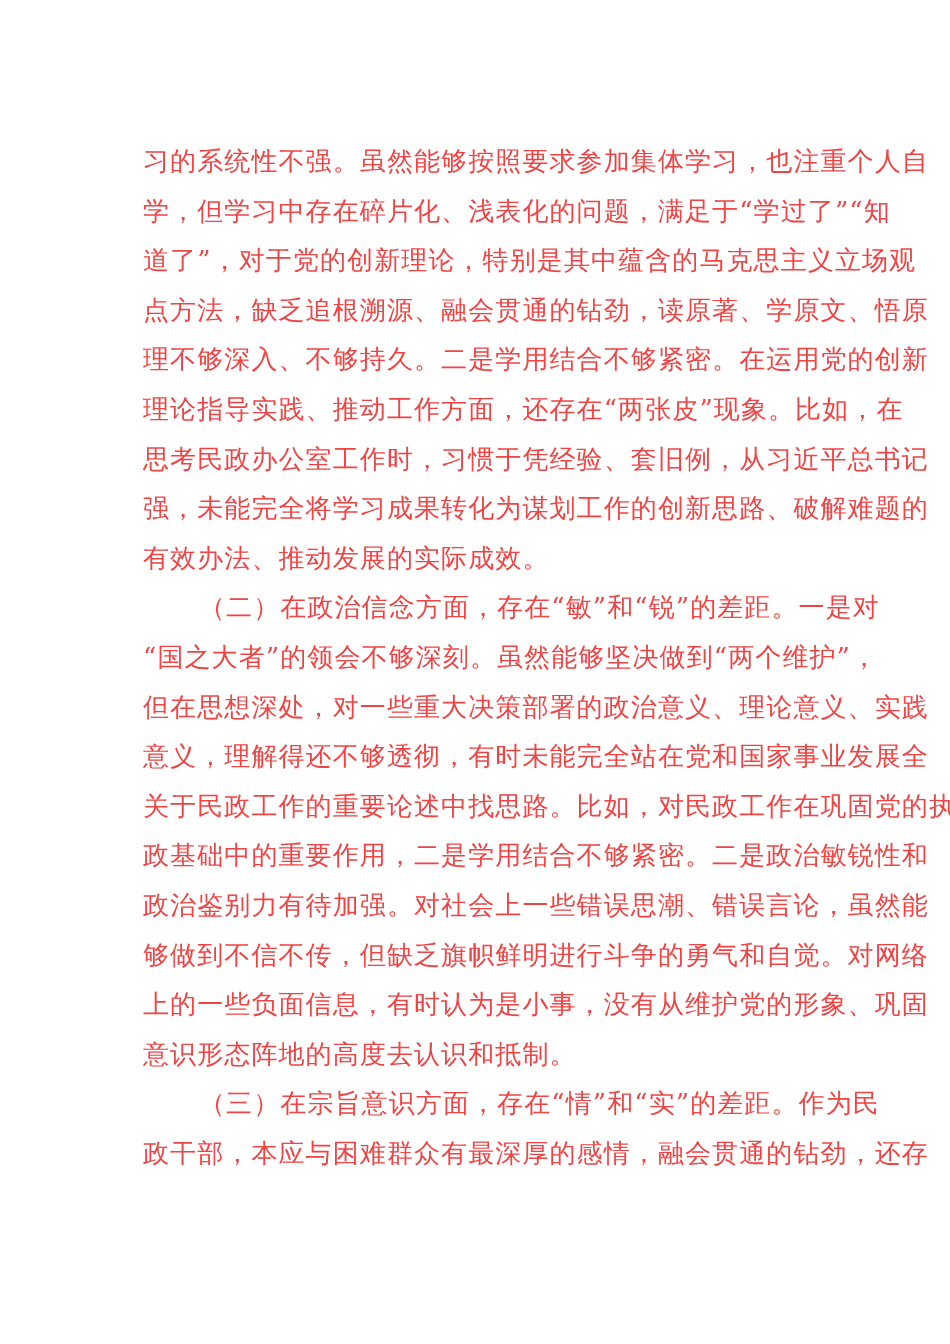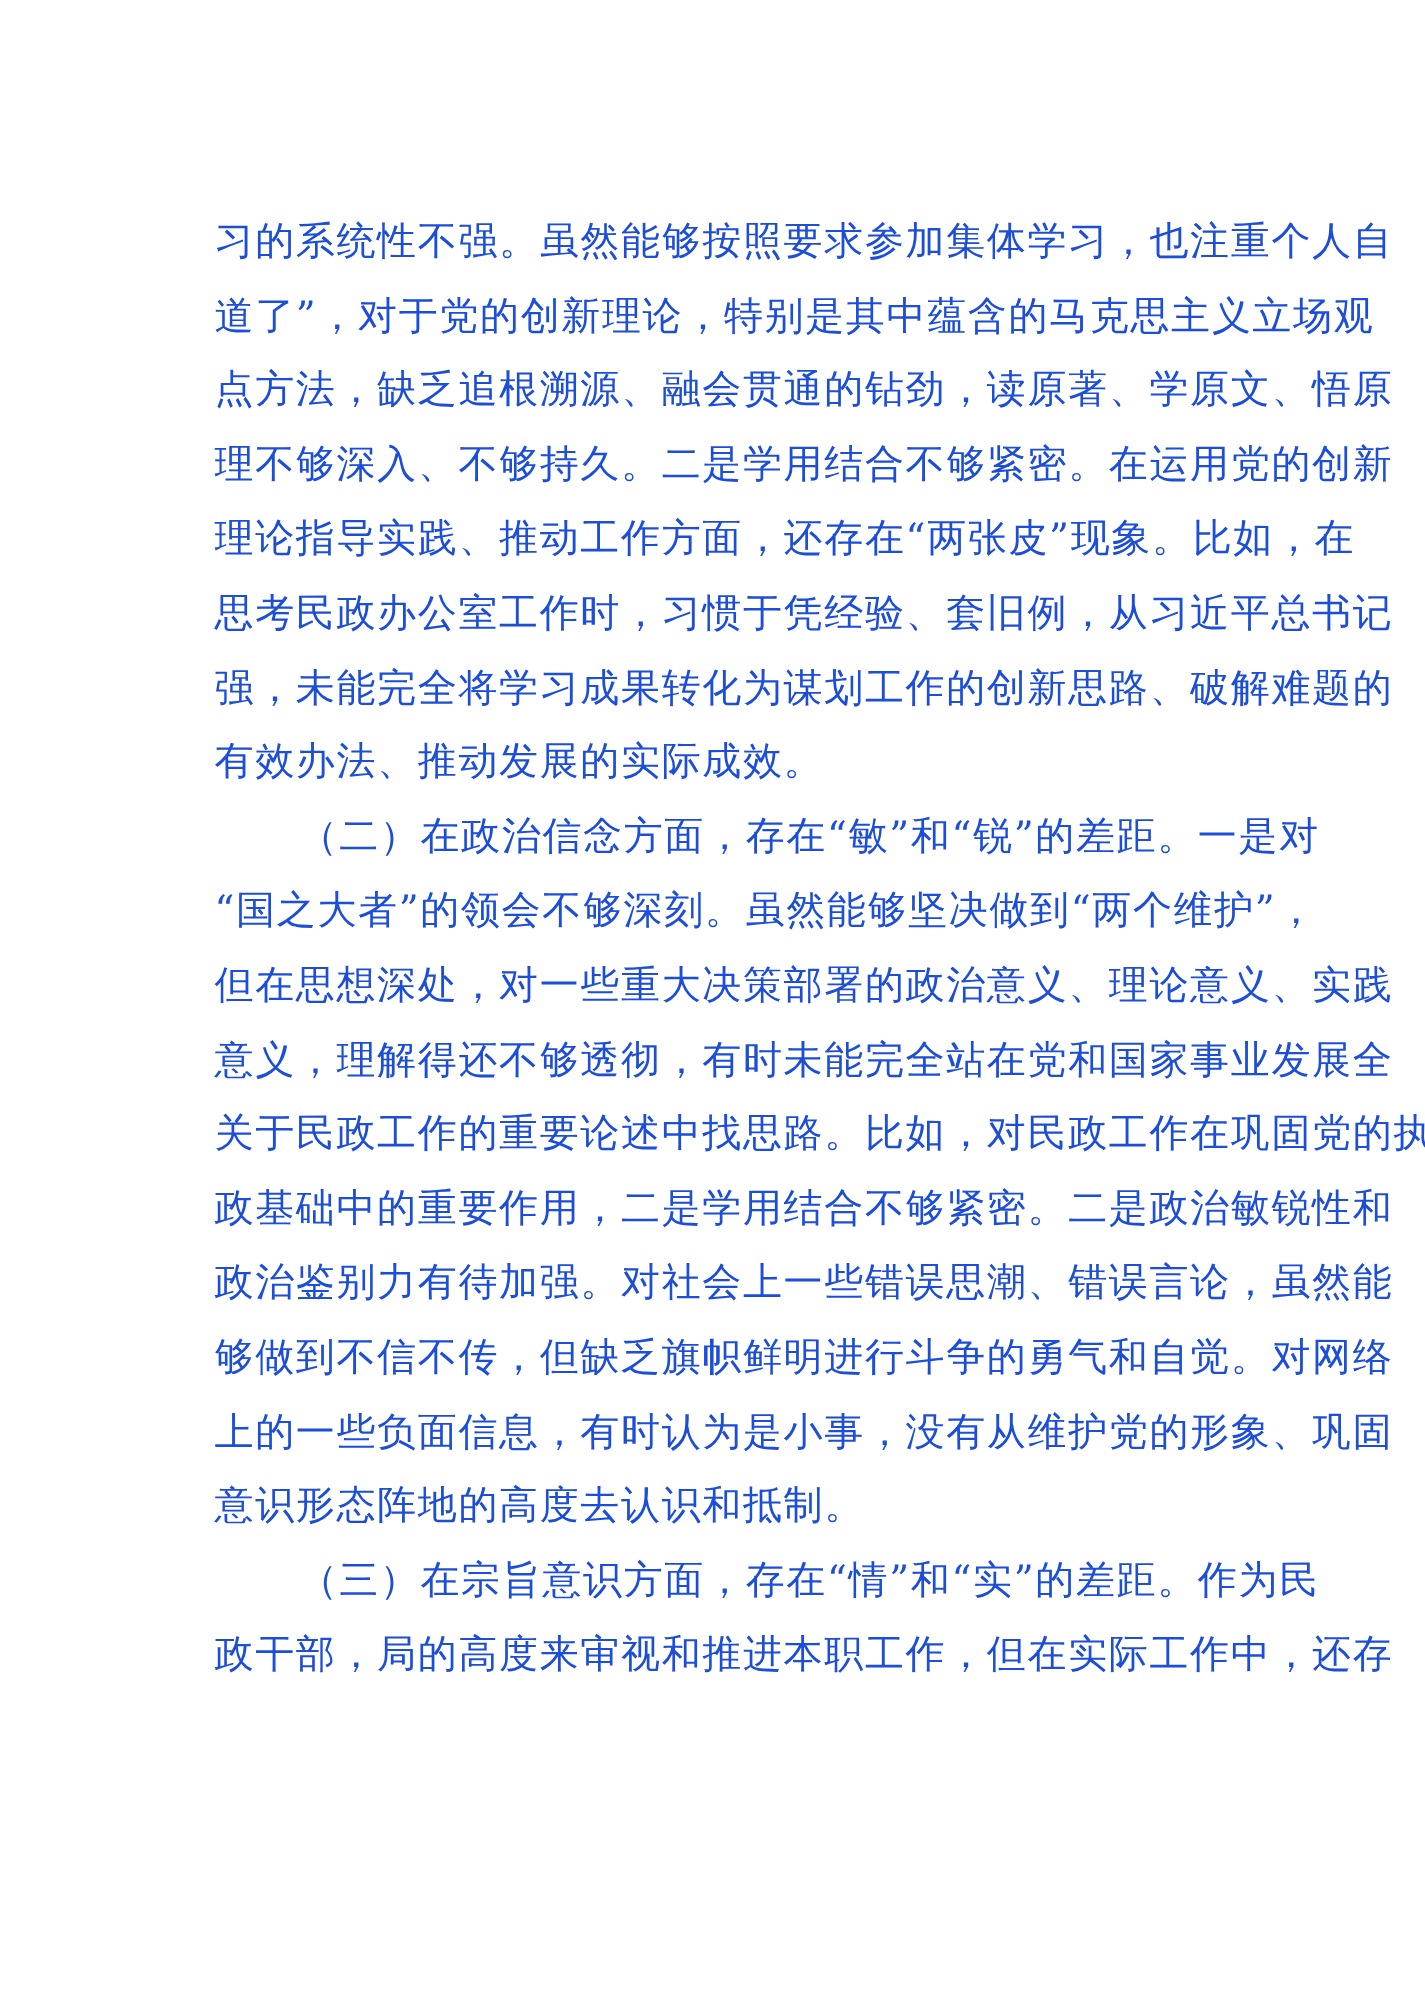--- a/index.html
+++ b/index.html
@@ -4,40 +4,41 @@
 <style>
   html, body { margin: 0; padding: 0; background: #ffffff; }
   body { width: 950px; height: 1344px; position: relative; overflow: hidden; }
   .page {
     position: absolute;
     left: 143px;
     top: 137px;
     width: 664px;
     font-family: "DejaVu Serif", "Liberation Serif", serif;
     font-size: 26px;
-    color: #1d4ed8;
+    color: #ef4444;
     line-height: 49.6px;
     letter-spacing: 1.1px;
   }
   .line {
     display: block;
     white-space: nowrap;
     height: 49.6px;
     text-align: justify;
     text-align-last: justify;
   }
   .line.last { text-align-last: left; }
   .line.indent { padding-left: 56px; }
 </style>
 </head>
 <body>
 
 <div class="page">
   <div>
     <span class="line">习的系统性不强。虽然能够按照要求参加集体学习，也注重个人自</span>
+    <span class="line">学，但学习中存在碎片化、浅表化的问题，满足于“学过了”“知</span>
     <span class="line">道了”，对于党的创新理论，特别是其中蕴含的马克思主义立场观</span>
     <span class="line">点方法，缺乏追根溯源、融会贯通的钻劲，读原著、学原文、悟原</span>
     <span class="line">理不够深入、不够持久。二是学用结合不够紧密。在运用党的创新</span>
     <span class="line">理论指导实践、推动工作方面，还存在“两张皮”现象。比如，在</span>
     <span class="line">思考民政办公室工作时，习惯于凭经验、套旧例，从习近平总书记</span>
     <span class="line">强，未能完全将学习成果转化为谋划工作的创新思路、破解难题的</span>
     <span class="line last">有效办法、推动发展的实际成效。</span>
   </div>
 
   <div>
@@ -48,15 +49,15 @@
     <span class="line">关于民政工作的重要论述中找思路。比如，对民政工作在巩固党的执</span>
     <span class="line">政基础中的重要作用，二是学用结合不够紧密。二是政治敏锐性和</span>
     <span class="line">政治鉴别力有待加强。对社会上一些错误思潮、错误言论，虽然能</span>
     <span class="line">够做到不信不传，但缺乏旗帜鲜明进行斗争的勇气和自觉。对网络</span>
     <span class="line">上的一些负面信息，有时认为是小事，没有从维护党的形象、巩固</span>
     <span class="line last">意识形态阵地的高度去认识和抵制。</span>
   </div>
 
   <div>
     <span class="line indent">（三）在宗旨意识方面，存在“情”和“实”的差距。作为民</span>
-    <span class="line">政干部，局的高度来审视和推进本职工作，但在实际工作中，还存</span>
+    <span class="line">政干部，本应与困难群众有最深厚的感情，融会贯通的钻劲，还存</span>
   </div>
 </div>
 
 </body></html>

